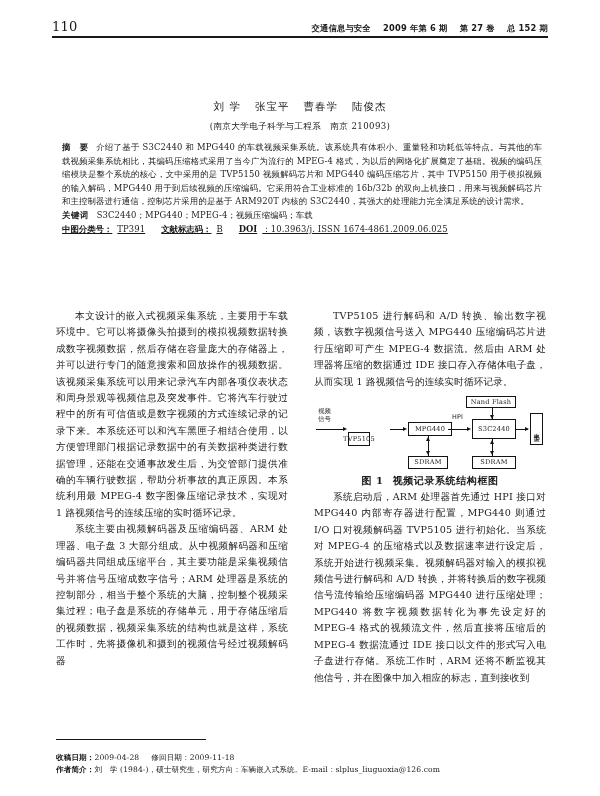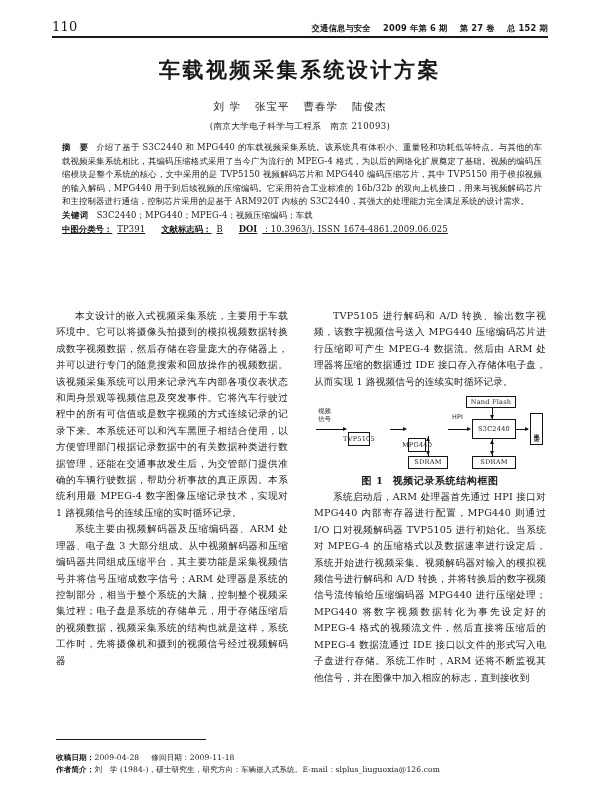--- a/index.html
+++ b/index.html
@@ -212,21 +212,20 @@
     <div class="folio">110</div>
     <div class="journal">
       <span>交通信息与安全</span>
       <span>2009 年第 6 期</span>
       <span>第 27 卷</span>
       <span>总 152 期</span>
     </div>
   </div>
   <div class="rule-top"></div>
 
-  <div class="title">车载视频采集系统设计方案</div>
 
   <div class="authors">
     <span>刘 学</span><span class="gap"></span><span>张宝平</span><span class="gap"></span><span>曹春学</span><span class="gap"></span><span>陆俊杰</span>
   </div>
 
   <div class="affil">(南京大学电子科学与工程系　南京 210093)</div>
 
   <div class="frontmatter">
     <p>
       <span class="lbl">摘 要</span><span class="abs-body" style="display:inline">介绍了基于 S3C2440 和 MPG440 的车载视频采集系统。该系统具有体积小、重量轻和功耗低等特点。与其他的车载视频采集系统相比，其编码压缩格式采用了当今广为流行的 MPEG-4 格式，为以后的网络化扩展奠定了基础。视频的编码压缩模块是整个系统的核心，文中采用的是 TVP5150 视频解码芯片和 MPG440 编码压缩芯片，其中 TVP5150 用于模拟视频的输入解码，MPG440 用于到后续视频的压缩编码。它采用符合工业标准的 16b/32b 的双向上机接口，用来与视频解码芯片和主控制器进行通信，控制芯片采用的是基于 ARM920T 内核的 S3C2440，其强大的处理能力完全满足系统的设计需求。</span>
@@ -259,21 +258,21 @@
             <div>信号</div>
           </div>
           <div class="ln h" style="left:2px; top:35px; width:28px;"></div>
           <div class="arw r" style="left:29px; top:32.6px;"></div>
 
           <div class="blk" style="left:34px; top:28px; width:22px; height:14px;margin-top:10px;">TVP5105</div>
 
           <div class="ln h" style="left:76px; top:35px; width:14px;"></div>
           <div class="arw r" style="left:89px; top:32.6px;"></div>
 
-          <div class="blk" style="left:94px; top:44px; width:18px; height:14px;">MPG440</div>
+          <div class="blk" style="left:94px; top:28px; width:44px; height:14px;">MPG440</div>
 
           <div class="ln v" style="left:114px; top:42px; height:20px;"></div>
           <div class="arw d" style="left:111.6px; top:57px;"></div>
           <div class="arw u" style="left:111.6px; top:43px;"></div>
           <div class="blk" style="left:94px; top:62px; width:40px; height:13px;">SDRAM</div>
 
           <div class="fig-label" style="left:138px; top:20px;">HPI</div>
           <div class="ln h" style="left:134px; top:35px; width:20px;"></div>
           <div class="arw r" style="left:153px; top:32.6px;"></div>
 

